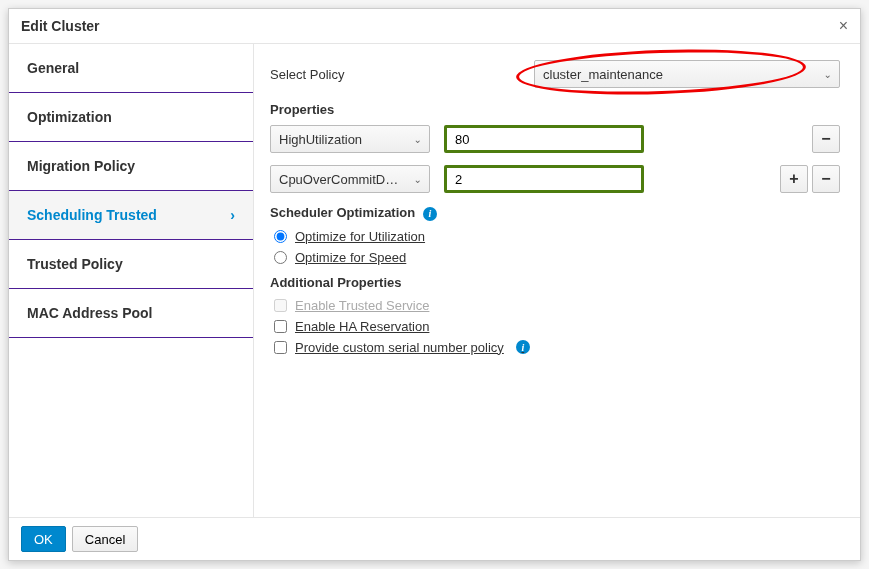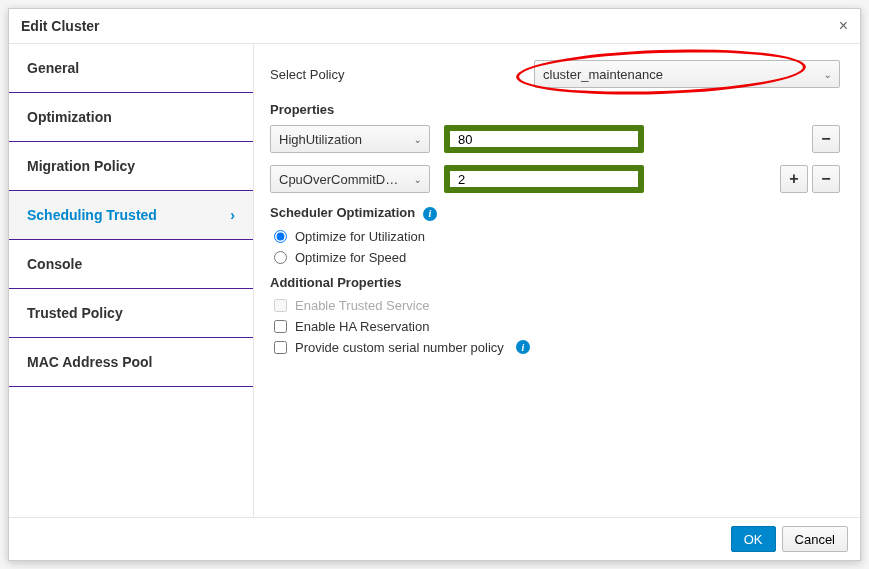--- a/index.html
+++ b/index.html
@@ -40,37 +40,37 @@
     }
     .section-title { font-weight: bold; font-size: 13px; margin: 10px 0 8px; }
     .prop-row { display: flex; align-items: center; gap: 14px; margin-bottom: 12px; }
     .prop-select-wrap { position:relative; width: 160px; }
     .prop-select {
       width: 100%; height: 28px; border: 1px solid #bbb; background: linear-gradient(#fafafa,#eee);
       padding: 0 26px 0 8px; font-size: 13px; appearance: none; border-radius:2px; color:#333;
       text-overflow: ellipsis; overflow:hidden; white-space:nowrap;
     }
     .prop-input {
-      width: 200px; height: 28px; border: 6px solid #4d7c0f; padding: 0 8px; font-size: 13px; border-radius:2px;
+      width: 200px; height: 28px; border: 3px solid #4d7c0f; padding: 0 8px; font-size: 13px; border-radius:2px;
     }
     .btn-group { margin-left: auto; display:flex; gap:4px; }
     .sq-btn {
       width: 28px; height: 28px; border: 1px solid #bbb; background: linear-gradient(#fafafa,#eee);
       font-size: 16px; font-weight: bold; color:#333; cursor:pointer; border-radius:2px; line-height:1;
       display:flex; align-items:center; justify-content:center;
     }
     .info-icon {
       display:inline-flex; width:14px; height:14px; border-radius:50%; background:#0088ce; color:#fff;
       font-size:10px; font-weight:bold; align-items:center; justify-content:center; margin-left:4px; font-style: italic; font-family: Georgia, serif;
     }
-    .radio-row, .check-row { display:flex; align-items:center; gap:8px; margin:6px 0 6px 4px; font-size:13px; }
+    .radio-row, .check-row { display:flex; align-items:center; gap:8px; margin:6px 0 6px 4px; font-size:13px;text-decoration:underline; }
     .radio-row input, .check-row input { margin:0; }
     .check-row.disabled { color:#aaa; }
     .modal-footer {
-      border-top:1px solid #e5e5e5; padding:8px 12px; display:flex; justify-content:flex-end; gap:6px;
+      border-top:1px solid #e5e5e5; padding:8px 12px; display:flex; gap:6px;
     }
     .btn { height:26px; padding:0 12px; font-size:13px; border:1px solid #bbb; background:linear-gradient(#fafafa,#eee); border-radius:2px; cursor:pointer; }
     .btn-primary { background:#0088ce; border-color:#0077b3; color:#fff; }
   </style>
 </head>
 <body>
 
 <div class="modal">
   <div class="modal-header">
     <span class="modal-title">Edit Cluster</span>
@@ -84,23 +84,20 @@
       <div class="tab">
           <span>Optimization</span>
         </div>
       <div class="tab">
           <span>Migration Policy</span>
         </div>
       <div class="tab active">
         <span>Scheduling Trusted</span>
         <span class="chev">›</span>
       </div>
-      <div class="tab">
-          <span>Console</span>
-        </div>
       <div class="tab">
           <span>Trusted Policy</span>
         </div>
       <div class="tab">
           <span>MAC Address Pool</span>
         </div>
     </div>
 
     <div class="content">
       <div class="row">

